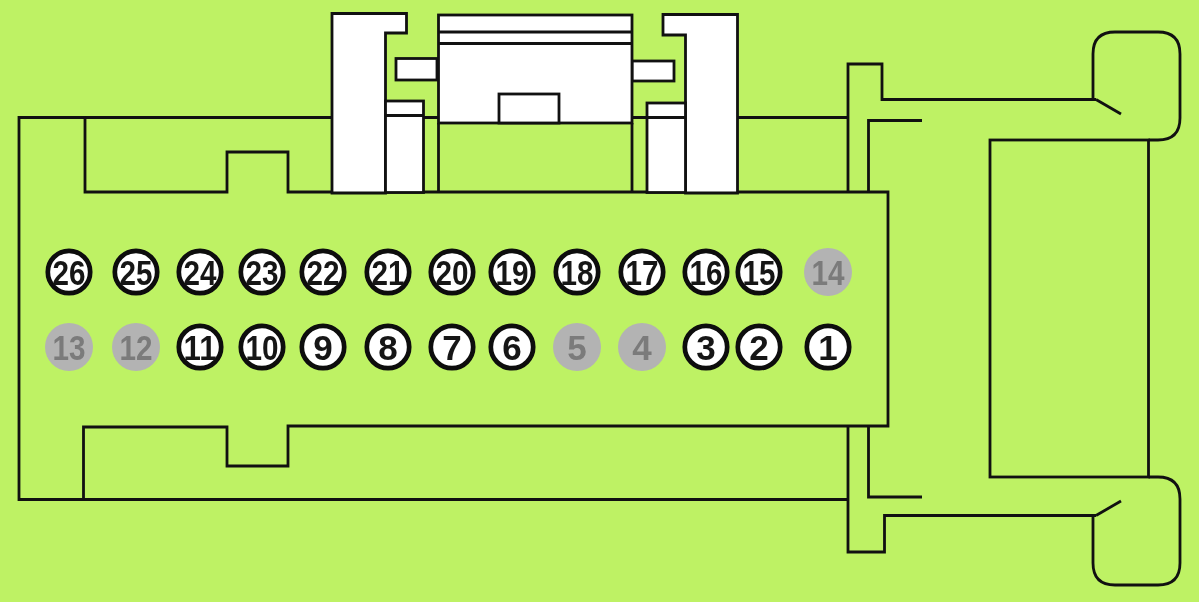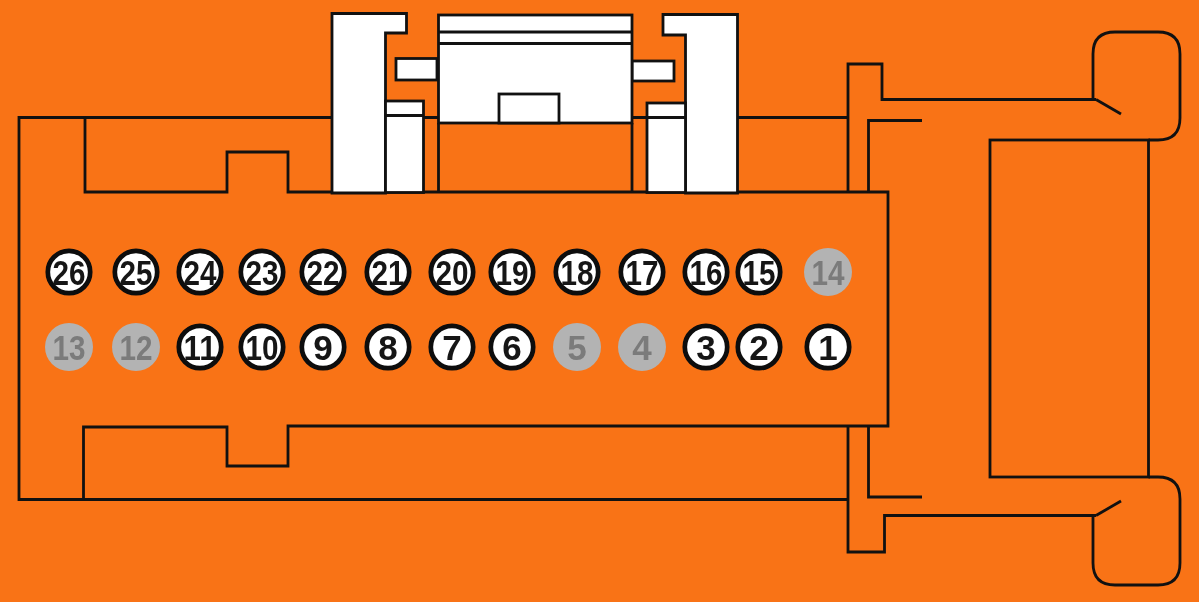--- a/index.html
+++ b/index.html
@@ -4,21 +4,21 @@
 <style>
   html, body {
     margin: 0;
     padding: 0;
     background: #ffffff;
   }
   .canvas {
     position: relative;
     width: 1199px;
     height: 602px;
-    background: #f97316;
+    background: #bef264;
     overflow: hidden;
   }
   svg {
     display: block;
     font-family: "Liberation Sans", "DejaVu Sans", sans-serif;
   }
   .outline {
     fill: none;
     stroke: #111111;
     stroke-width: 2.8;

